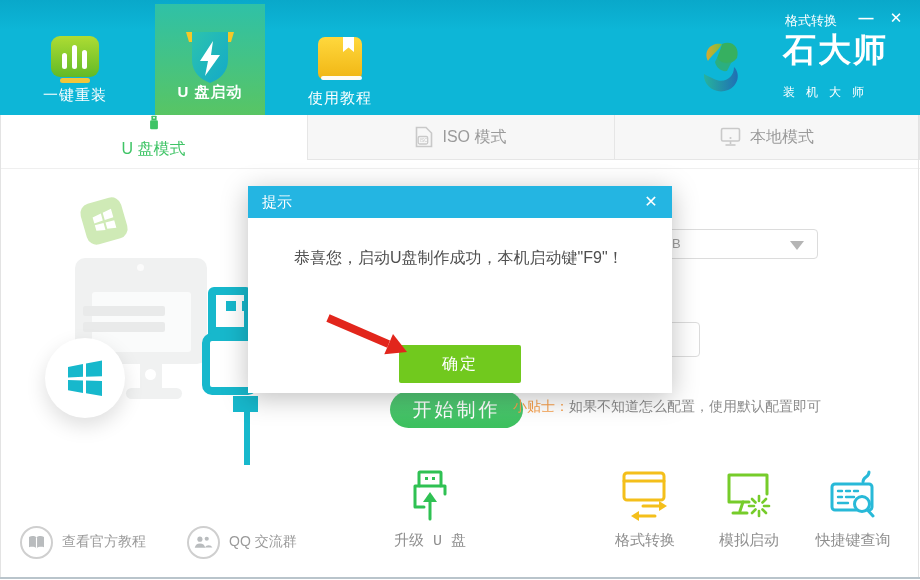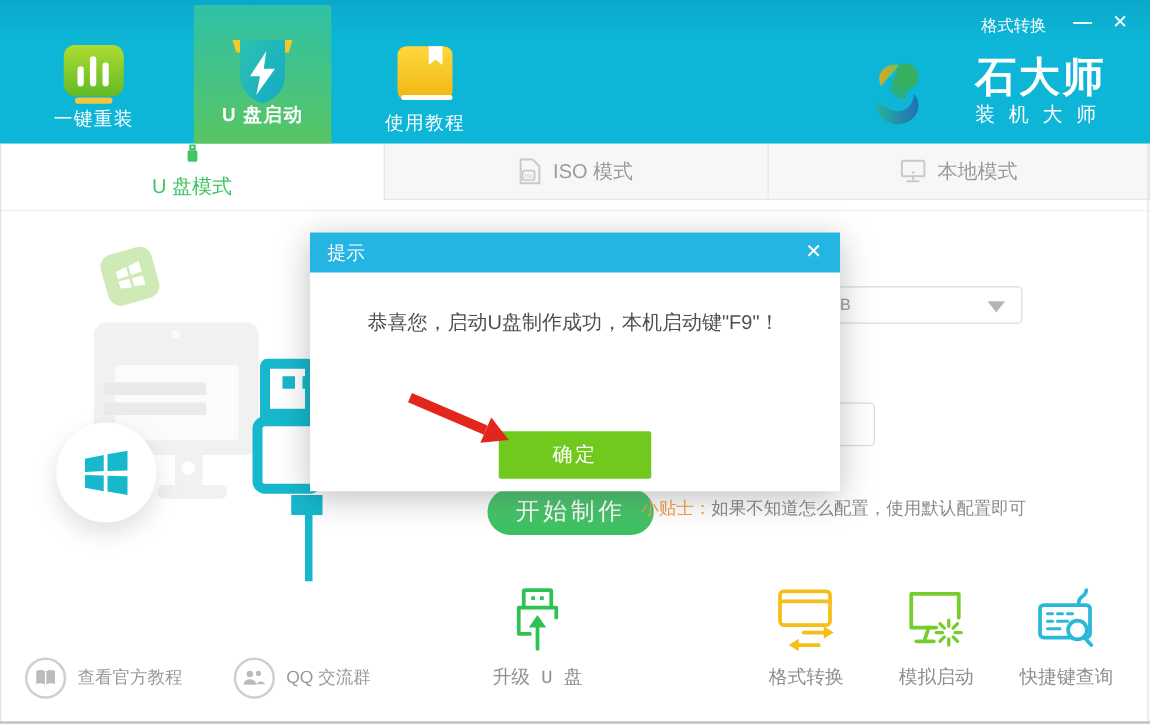--- a/index.html
+++ b/index.html
@@ -20,24 +20,24 @@
                 background:linear-gradient(180deg,#2fc1a7 0%, #5ac561 100%);font-weight:bold; }
   .nav-tab.t3 { margin-left:20px; }
   .underline-bar { width:30px; height:5px; border-radius:3px; background:#f2c63a; margin-top:-8px; }
 
   .disclaimer { position:absolute; right:83px; top:12px; color:#fff; font-size:13px; cursor:pointer; }
   .win-btn { position:absolute; top:6px; width:24px; height:24px; color:#fff; text-align:center;
              line-height:24px; font-size:15px; font-weight:bold; cursor:pointer; }
   .win-min { right:42px; }
   .win-close { right:12px; }
 
-  .logo { position:absolute; right:32px; top:44px; display:flex; align-items:flex-end;gap:32px; }
+  .logo { position:absolute; right:32px; top:32px; display:flex; align-items:center;gap:32px; }
   .logo-text { margin-left:10px; color:#fff; }
   .logo-name { font-size:33px; font-weight:bold; line-height:36px; letter-spacing:2px; }
-  .logo-tag  { font-size:16px; letter-spacing:11px; margin-top:2px; white-space:nowrap; }
+  .logo-tag  { font-size:12px; letter-spacing:11px; margin-top:16px; white-space:nowrap; }
 
   
   .modebar { position:absolute; left:0; top:115px; width:920px; height:45px; display:flex; }
   .mtab { display:flex; align-items:center; justify-content:center; gap:9px;
           background:#f7f7f7; border-bottom:1px solid #e6e6e6; border-left:1px solid #e6e6e6;
           font-size:16px; color:#9b9b9b; cursor:pointer; }
   .mtab.active { background:#fff; border:none; color:#3fc466; }
   .mtab.m1 { width:307px;flex-direction:column; }
   .mtab.m2 { width:307px; }
   .mtab.m3 { width:306px; border-right:1px solid #e6e6e6; }

